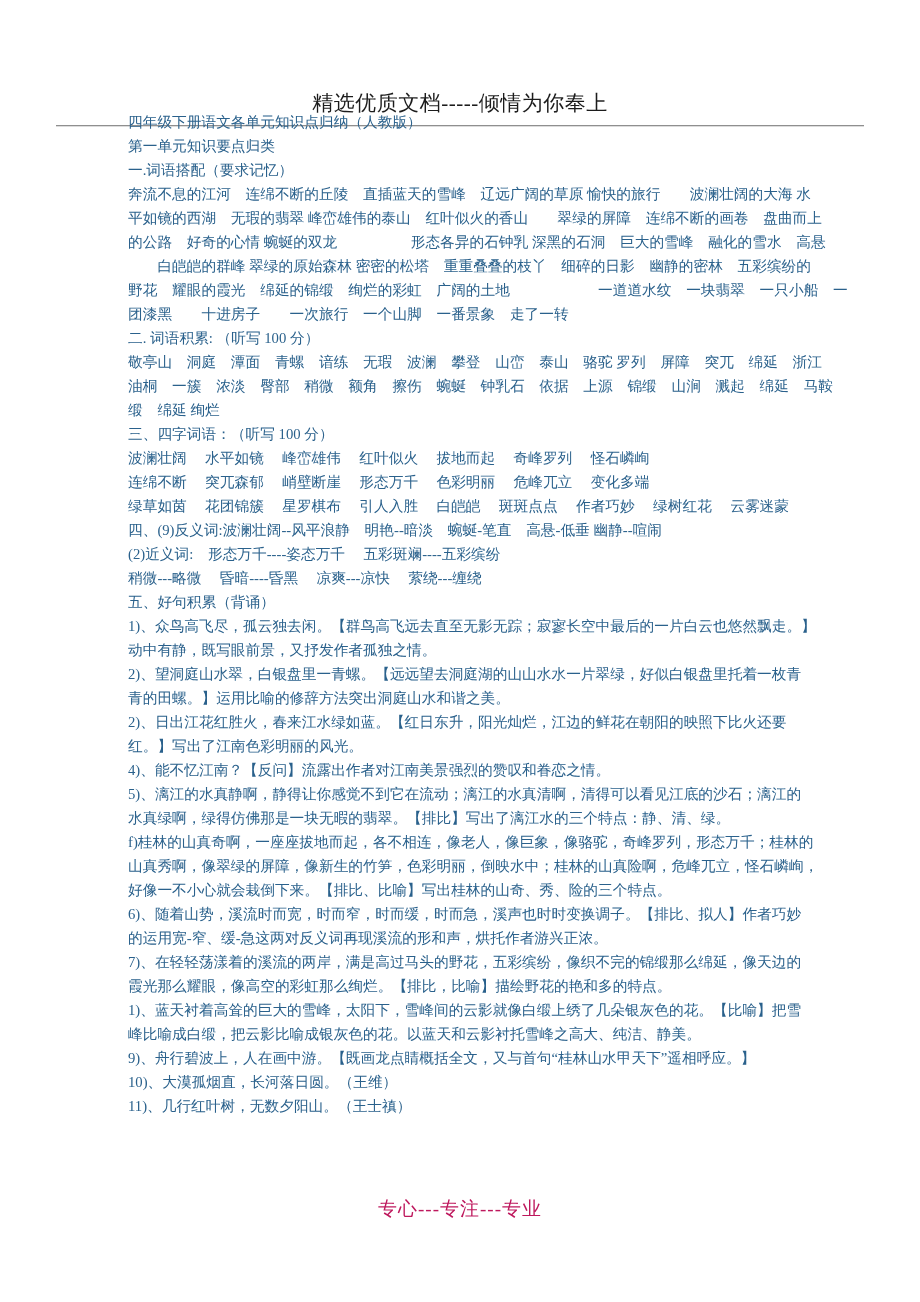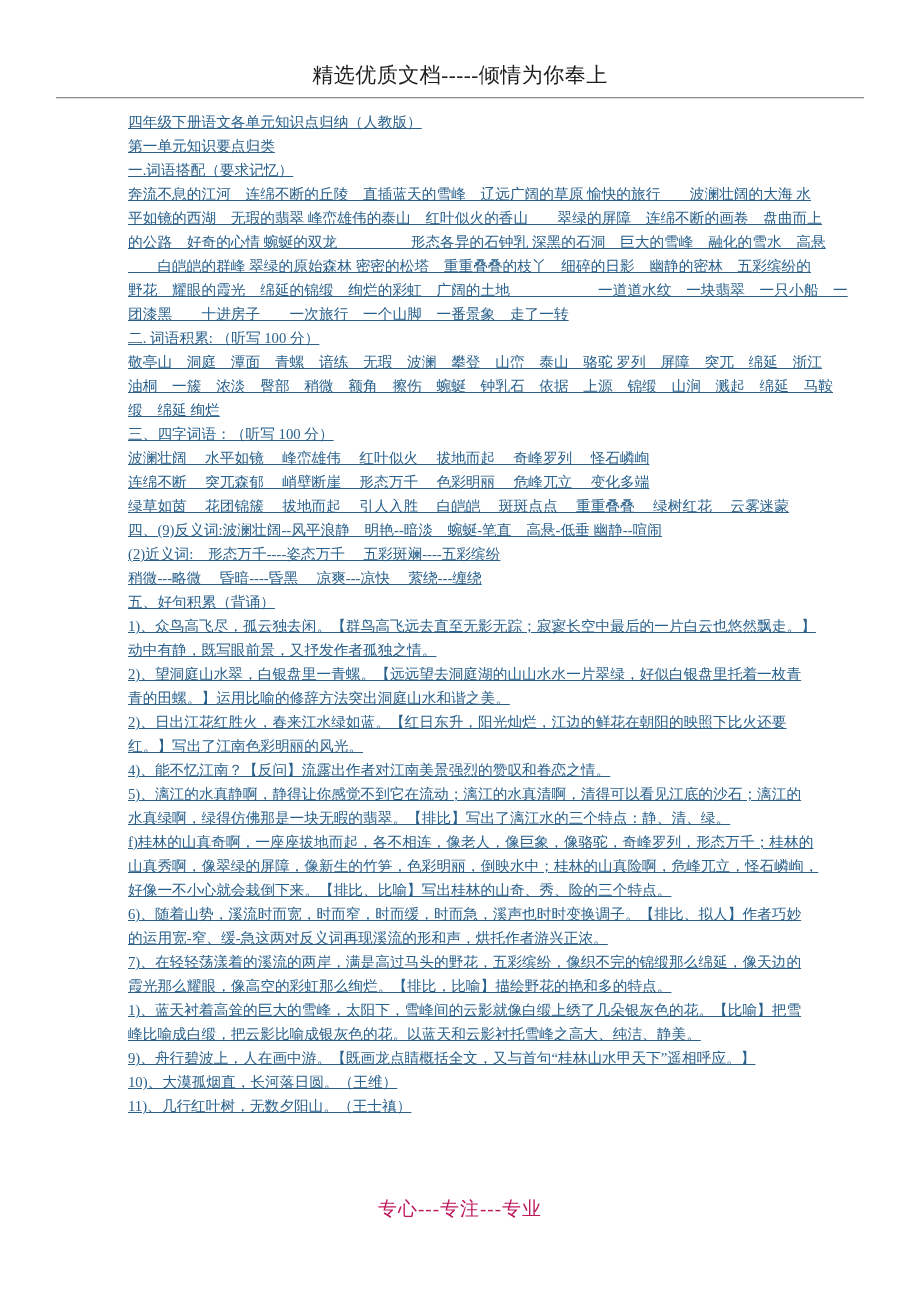--- a/index.html
+++ b/index.html
@@ -9,21 +9,21 @@
     font-family: "Liberation Serif", "DejaVu Serif", serif;
   }
   .page {
     position: relative;
     width: 920px;
     height: 1302px;
     background: #ffffff;
     overflow: hidden;
   }
   .header-title {
-    padding-top: 62px;
+    padding-top: 90px;
     text-align: center;
     font-size: 21px;
     line-height: 27px;
     color: #1c1c1c;
     letter-spacing: 0.5px;
   }
   .header-rule {
     width: 808px;
     margin: 8px auto 0 auto;
     height: 0;
@@ -36,21 +36,20 @@
     top: 110px;
     width: 745px;
     color: #2a618c;
     font-size: 14.7px;
   }
   .doc-line {
     white-space: pre;
     height: 24px;
     line-height: 24px;
     overflow: visible;
-    text-decoration: underline;
   }
   .footer {
     position: absolute;
     top: 1196px;
     left: 0;
     width: 100%;
     text-align: center;
     font-size: 19px;
     line-height: 26px;
     color: #be185d;
@@ -77,21 +76,21 @@
       <div class="doc-line">　　白皑皑的群峰 翠绿的原始森林 密密的松塔　重重叠叠的枝丫　细碎的日影　幽静的密林　五彩缤纷的</div>
       <div class="doc-line">野花　耀眼的霞光　绵延的锦缎　绚烂的彩虹　广阔的土地　　　　　　一道道水纹　一块翡翠　一只小船　一</div>
       <div class="doc-line">团漆黑　　十进房子　　一次旅行　一个山脚　一番景象　走了一转</div>
       <div class="doc-line">二. 词语积累: （听写 100 分）</div>
       <div class="doc-line">敬亭山　洞庭　潭面　青螺　谙练　无瑕　波澜　攀登　山峦　泰山　骆驼 罗列　屏障　突兀　绵延　浙江</div>
       <div class="doc-line">油桐　一簇　浓淡　臀部　稍微　额角　擦伤　蜿蜒　钟乳石　依据　上源　锦缎　山涧　溅起　绵延　马鞍</div>
       <div class="doc-line">缎　绵延 绚烂</div>
       <div class="doc-line">三、四字词语：（听写 100 分）</div>
       <div class="doc-line">波澜壮阔　 水平如镜　 峰峦雄伟　 红叶似火　 拔地而起　 奇峰罗列　 怪石嶙峋</div>
       <div class="doc-line">连绵不断　 突兀森郁　 峭壁断崖　 形态万千　 色彩明丽　 危峰兀立　 变化多端</div>
-      <div class="doc-line">绿草如茵　 花团锦簇　 拔地而起　 引人入胜　 白皑皑　 斑斑点点　 重重叠叠　 绿树红花　 云雾迷蒙</div>
+      <div class="doc-line">绿草如茵　 花团锦簇　 星罗棋布　 引人入胜　 白皑皑　 斑斑点点　 作者巧妙　 绿树红花　 云雾迷蒙</div>
       <div class="doc-line">四、(9)反义词:波澜壮阔--风平浪静　明艳--暗淡　蜿蜒-笔直　高悬-低垂 幽静--喧闹</div>
       <div class="doc-line">(2)近义词:　形态万千----姿态万千　 五彩斑斓----五彩缤纷</div>
       <div class="doc-line">稍微---略微　 昏暗----昏黑　 凉爽---凉快　 萦绕---缠绕</div>
       <div class="doc-line">五、好句积累（背诵）</div>
       <div class="doc-line">1)、众鸟高飞尽，孤云独去闲。【群鸟高飞远去直至无影无踪；寂寥长空中最后的一片白云也悠然飘走。】</div>
       <div class="doc-line">动中有静，既写眼前景，又抒发作者孤独之情。</div>
       <div class="doc-line">2)、望洞庭山水翠，白银盘里一青螺。【远远望去洞庭湖的山山水水一片翠绿，好似白银盘里托着一枚青</div>
       <div class="doc-line">青的田螺。】运用比喻的修辞方法突出洞庭山水和谐之美。</div>
       <div class="doc-line">2)、日出江花红胜火，春来江水绿如蓝。【红日东升，阳光灿烂，江边的鲜花在朝阳的映照下比火还要</div>
       <div class="doc-line">红。】写出了江南色彩明丽的风光。</div>

